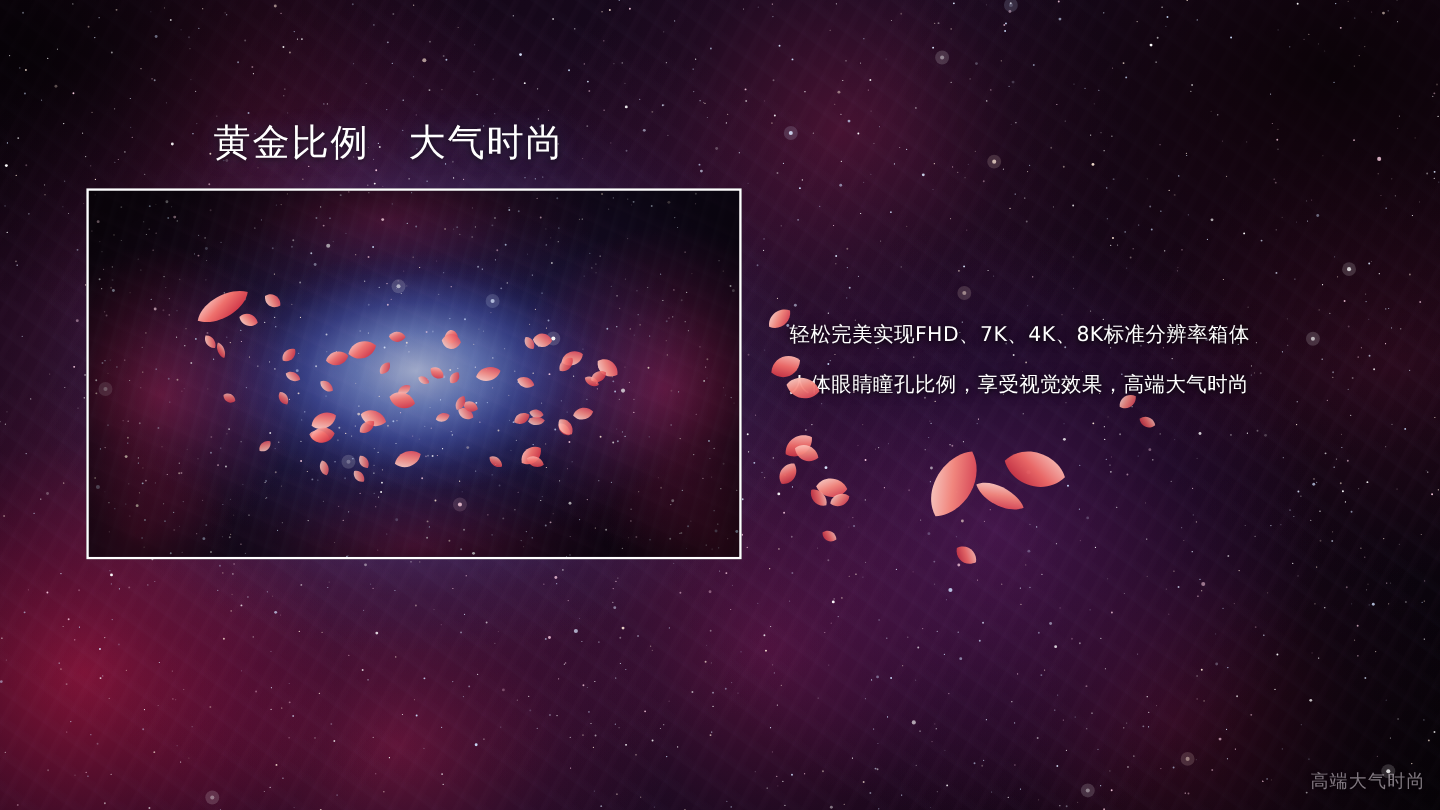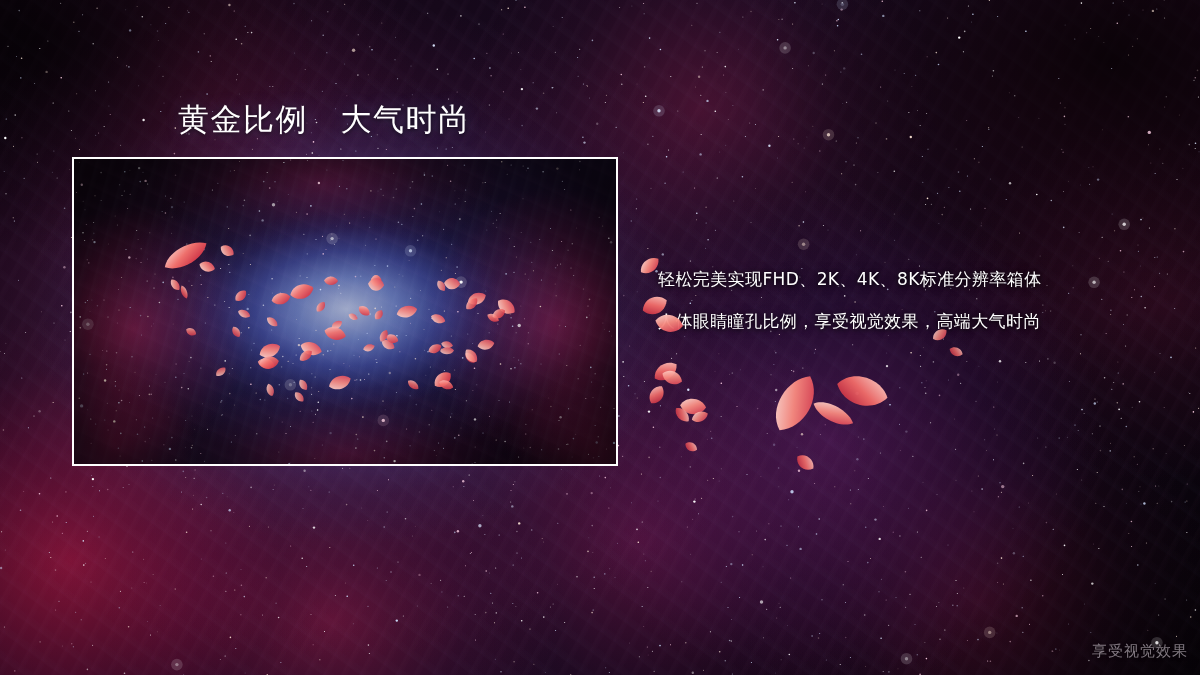--- a/index.html
+++ b/index.html
@@ -2329,21 +2329,21 @@
             <path d="M -10 0 C -6 -9 5.6000000000000005 -8.549999999999999 10 -1.08 C 6 7.6499999999999995 -5.2 8.280000000000001 -10 0 Z" fill="url(#pg1)" opacity="0.92" transform="translate(195,204) rotate(-5)"></path>
             <path d="M -6 0 C -3.5999999999999996 -5 3.3600000000000003 -4.75 6 -0.6 C 3.5999999999999996 4.25 -3.12 4.6000000000000005 -6 0 Z" fill="url(#pg2)" opacity="0.85" transform="translate(225,238) rotate(50)"></path>
             <path d="M -6 0 C -3.5999999999999996 -5 3.3600000000000003 -4.75 6 -0.6 C 3.5999999999999996 4.25 -3.12 4.6000000000000005 -6 0 Z" fill="url(#pg1)" opacity="0.85" transform="translate(247,148) rotate(-48)"></path>
             <path d="M -5 0 C -3 -4 2.8000000000000003 -3.8 5 -0.48 C 3 3.4 -2.6 3.68 -5 0 Z" fill="url(#pg2)" opacity="0.82" transform="translate(279,158) rotate(30)"></path>
           </g>
       </svg>
     </div>
   </div>
 
   <div class="body-text">
-    <div class="body-line">轻松完美实现FHD、2K、4K、8K标准分辨率箱体</div>
+    <div class="body-line">轻松完美实现FHD、7K、4K、8K标准分辨率箱体</div>
     <div class="body-line">人体眼睛瞳孔比例，享受视觉效果，高端大气时尚</div>
   </div>
 
   <div class="petals">
     <svg width="1200" height="675" viewBox="0 0 1200 675" xmlns="http://www.w3.org/2000/svg">
       <defs>
         <linearGradient id="fg1" x1="0" y1="0" x2="1" y2="1">
           <stop offset="0%" stop-color="#ffe6df"></stop>
           <stop offset="48%" stop-color="#f6897f"></stop>
           <stop offset="100%" stop-color="#cf2b46"></stop>
@@ -2368,15 +2368,15 @@
           <path d="M -31 0 C -18.599999999999998 -22 17.360000000000003 -20.9 31 -2.6399999999999997 C 18.599999999999998 18.7 -16.12 20.240000000000002 -31 0 Z" fill="url(#fg1)" opacity="0.97" transform="translate(796,404) rotate(-58)"></path>
           <path d="M -26 0 C -15.6 -20 14.560000000000002 -19 26 -2.4 C 15.6 17 -13.52 18.400000000000002 -26 0 Z" fill="url(#fg2)" opacity="0.97" transform="translate(862,392) rotate(18)"></path>
           <path d="M -22 0 C -13.2 -11 12.32 -10.45 22 -1.3199999999999998 C 13.2 9.35 -11.440000000000001 10.120000000000001 -22 0 Z" fill="url(#fg1)" opacity="0.95" transform="translate(833,414) rotate(28)"></path>
           <path d="M -10 0 C -6 -9 5.6000000000000005 -8.549999999999999 10 -1.08 C 6 7.6499999999999995 -5.2 8.280000000000001 -10 0 Z" fill="url(#fg2)" opacity="0.92" transform="translate(805,463) rotate(40)"></path>
           <path d="M -8 0 C -4.8 -7 4.48 -6.6499999999999995 8 -0.84 C 4.8 5.95 -4.16 6.44 -8 0 Z" fill="url(#fg1)" opacity="0.86" transform="translate(940,335) rotate(-30)"></path>
           <path d="M -7 0 C -4.2 -6 3.9200000000000004 -5.699999999999999 7 -0.72 C 4.2 5.1 -3.64 5.5200000000000005 -7 0 Z" fill="url(#fg2)" opacity="0.84" transform="translate(956,352) rotate(25)"></path>
         </g>
     </svg>
   </div>
 
-  <div class="watermark">享受视觉效果</div>
+  <div class="watermark">高端大气时尚</div>
 
 </div>
 
 </body></html>

